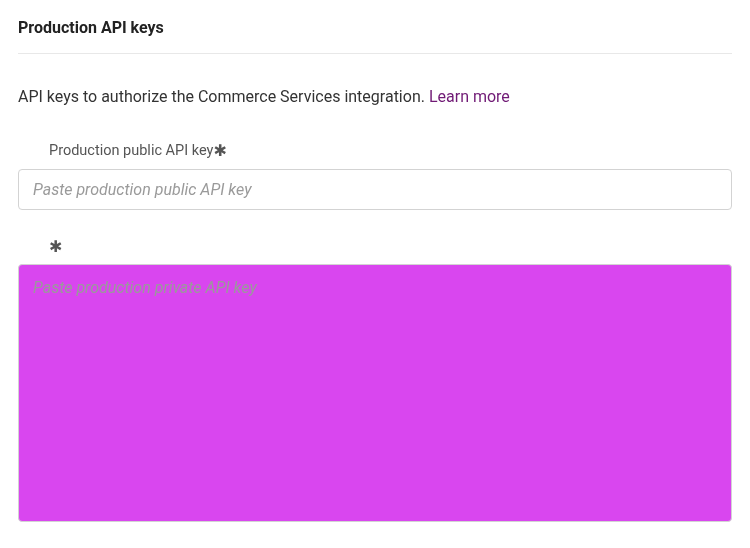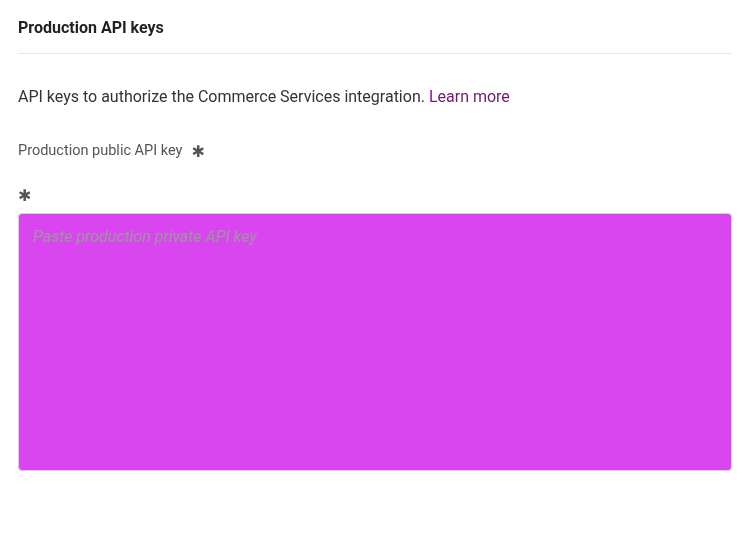--- a/index.html
+++ b/index.html
@@ -33,22 +33,23 @@
       text-decoration: none;
     }
     .field {
       margin-bottom: 28px;
     }
     .field-label {
       font-size: 14.5px;
       color: #555;
       margin-bottom: 10px;
       display: flex;
-      align-items: flex-end;
-      gap: 9px;
+      align-items: flex-start;
+      gap: 0;
+      margin-left: 31px;
     }
     .required-asterisk {
       position: relative;
       top: 1px;
       font-size: 16px;
       line-height: 1;
       color: #555;
       font-family: inherit;
     }
     .text-input {
@@ -87,20 +88,21 @@
 
 <p class="description">
   <span>API keys to authorize the Commerce Services integration. </span><a href="#">Learn more</a>
 </p>
 
 <div class="field">
   <div class="field-label">
     <span>Production public API key</span>
     <span class="required-asterisk">✱</span>
   </div>
+  <input type="text" class="text-input" placeholder="Paste production public API key" style="">
 </div>
 
 <div class="field">
   <div class="field-label">
     <span class="required-asterisk">✱</span>
   </div>
   <textarea class="textarea-input" placeholder="Paste production private API key" style=""></textarea>
 </div>
 
 </body></html>

